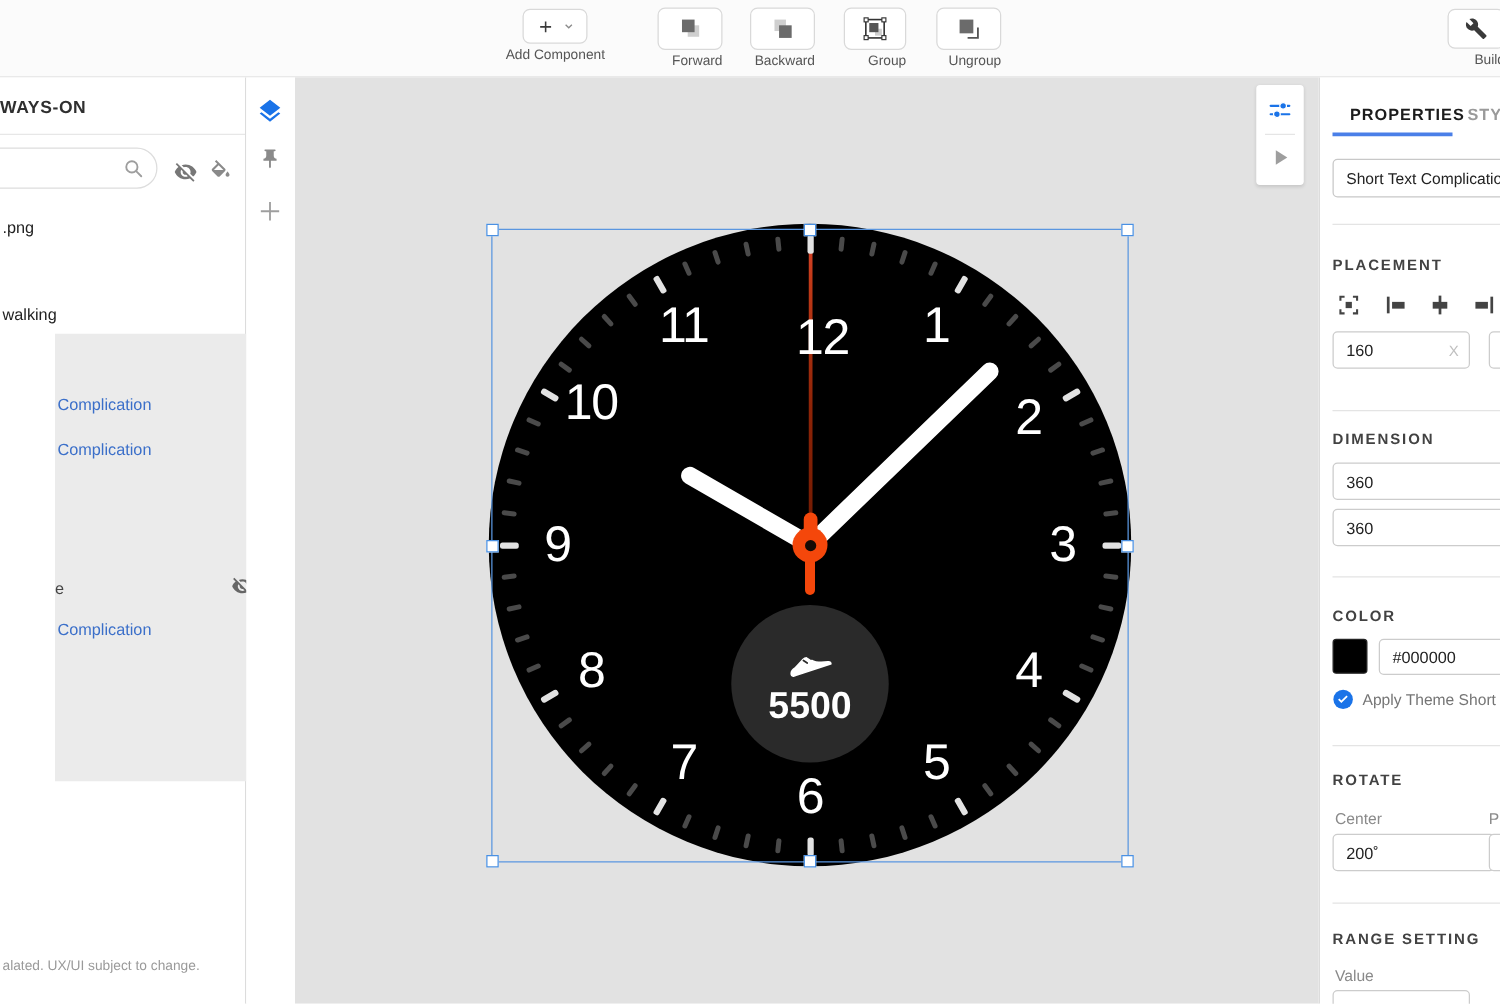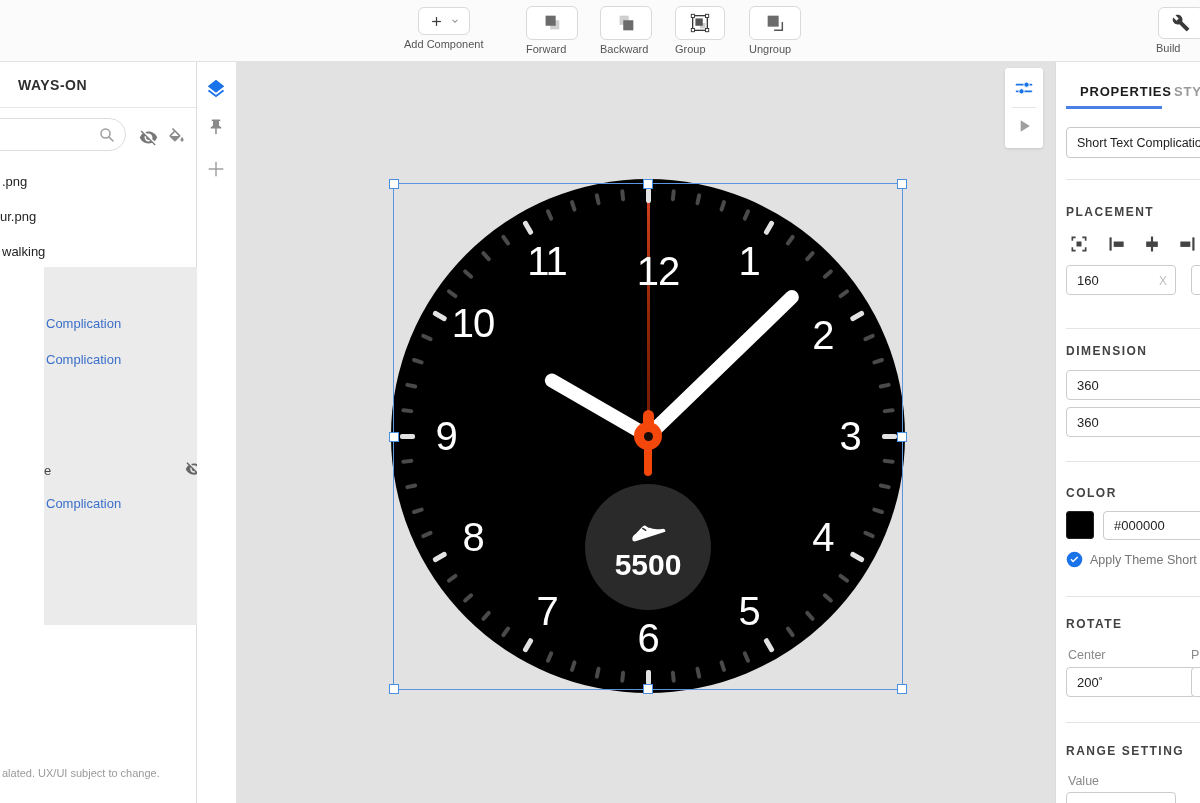--- a/index.html
+++ b/index.html
@@ -2,31 +2,31 @@
 <html><head>
 <meta charset="utf-8">
 <style>
   * { margin:0; padding:0; box-sizing:border-box; }
   html,body { width:1200px; height:803px; overflow:hidden; background:#fff;
               font-family:"Liberation Sans", sans-serif; position:relative; }
 
   
   .toolbar { position:absolute; left:0; top:0; width:1200px; height:62px;
              background:#fbfbfb; border-bottom:1px solid #e3e3e3; }
-  .tb-group { position:absolute; top:0; text-align:left; }
+  .tb-group { position:absolute; top:0; text-align:right; }
   .tb-btn { background:#fff; border:1px solid #d9d9d9; border-radius:6px;
             display:flex; align-items:center; justify-content:center; cursor:pointer; }
   .tb-label { font-size:11px; color:#555; margin-top:3px; white-space:nowrap; }
 
   
   .sidebar { position:absolute; left:0; top:62px; width:197px; height:741px;
              background:#fff; border-right:1px solid #dcdcdc; }
   .sb-header { position:absolute; left:0; top:0; width:100%; height:46px;
                border-bottom:1px solid #e7e7e7; display:flex; align-items:center; }
-  .sb-header span { font-size:14px; font-weight:bold; color:#2f2f2f; letter-spacing:.5px; padding-left:18px; }
+  .sb-header span { font-size:14px; font-weight:bold; color:#2f2f2f; letter-spacing:.5px; padding-left:0; }
   .sb-search { position:absolute; left:-34px; top:56px; width:160px; height:33px;
                border:1.5px solid #ddd; border-radius:17px; background:#fff; }
   .sb-search svg { position:absolute; right:9px; top:7px; }
   .sb-row { position:absolute; left:0; width:196px; height:26px; display:flex; align-items:center; font-size:13px; color:#222; }
   .sb-row.link { color:#3b6fc9; }
   .sb-gray { position:absolute; left:0; top:205px; width:196px; height:358px; background:#ebebeb;margin-left:44px; }
   .sb-footer { position:absolute; left:2px; top:705px; font-size:11px; color:#9a9a9a; white-space:nowrap; }
 
   
   .strip { position:absolute; left:197px; top:62px; width:39px; height:741px; background:#fff; }
@@ -179,23 +179,20 @@
   </div>
   <svg class="p-abs" style="left:139px; top:66px;" width="19" height="19" viewBox="0 0 24 24">
     <path d="M12 7c2.76 0 5 2.24 5 5 0 .65-.13 1.26-.36 1.83l2.92 2.92c1.51-1.26 2.7-2.89 3.43-4.75-1.73-4.39-6-7.5-11-7.5-1.4 0-2.74.25-3.98.7l2.16 2.16C10.74 7.13 11.35 7 12 7zM2 4.27l2.28 2.28.46.46C3.08 8.3 1.78 10.02 1 12c1.73 4.39 6 7.5 11 7.5 1.55 0 3.03-.3 4.38-.84l.42.42L19.73 22 21 20.73 3.27 3 2 4.27zM7.53 9.8l1.55 1.55c-.05.21-.08.43-.08.65 0 1.66 1.34 3 3 3 .22 0 .44-.03.65-.08l1.55 1.55c-.67.33-1.41.53-2.2.53-2.76 0-5-2.24-5-5 0-.79.2-1.53.53-2.2z" fill="#777"></path>
     </svg>
   <svg class="p-abs" style="left:167px; top:66px;" width="19" height="19" viewBox="0 0 24 24">
     <path d="M16.56 8.94L7.62 0 6.21 1.41l2.38 2.38-5.15 5.15c-.59.59-.59 1.54 0 2.12l5.5 5.5c.29.29.68.44 1.06.44s.77-.15 1.06-.44l5.5-5.5c.59-.58.59-1.53 0-2.12zM5.21 10L10 5.21 14.79 10H5.21zM19 11.5s-2 2.17-2 3.5c0 1.1.9 2 2 2s2-.9 2-2c0-1.33-2-3.5-2-3.5z" fill="#8a8a8a"></path>
     </svg>
 
   <div class="sb-row" style="top:106px;text-align:center;">
     <span style="padding-left:2px;">.png</span>
-  </div>
-  <div class="sb-row" style="top:141px;">
-    <span style="padding-left:0px;">ur.png</span>
   </div>
   <div class="sb-row" style="top:176px;">
     <span style="padding-left:2px;">walking</span>
   </div>
 
   <div class="sb-gray">
     <div class="sb-row link" style="top:43px;">
       <span style="padding-left:2px;">Complication</span>
     </div>
     <div class="sb-row link" style="top:79px;">

